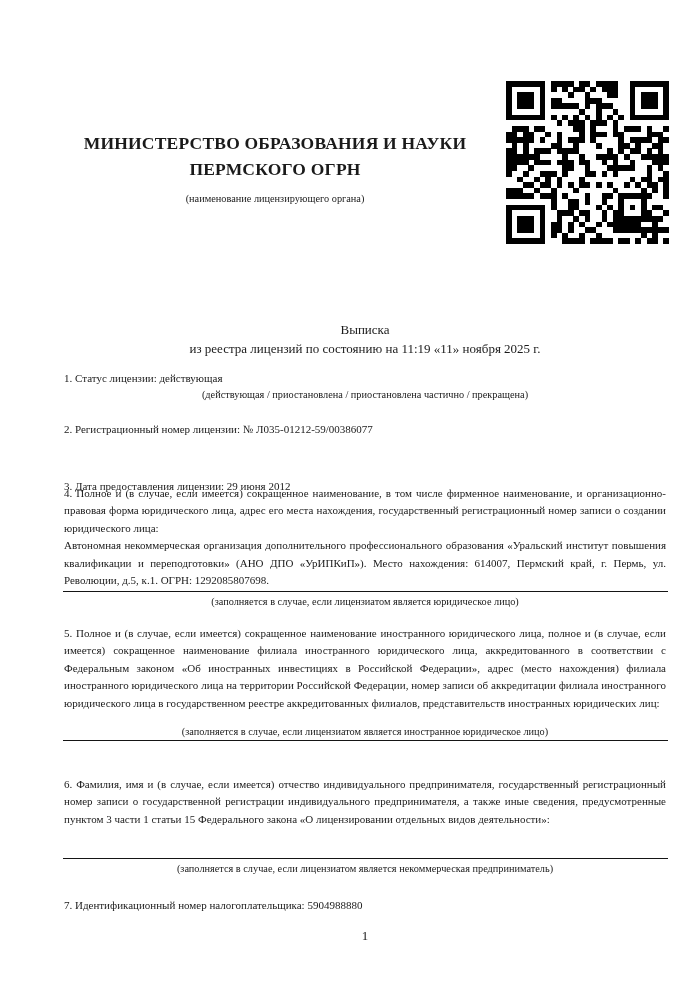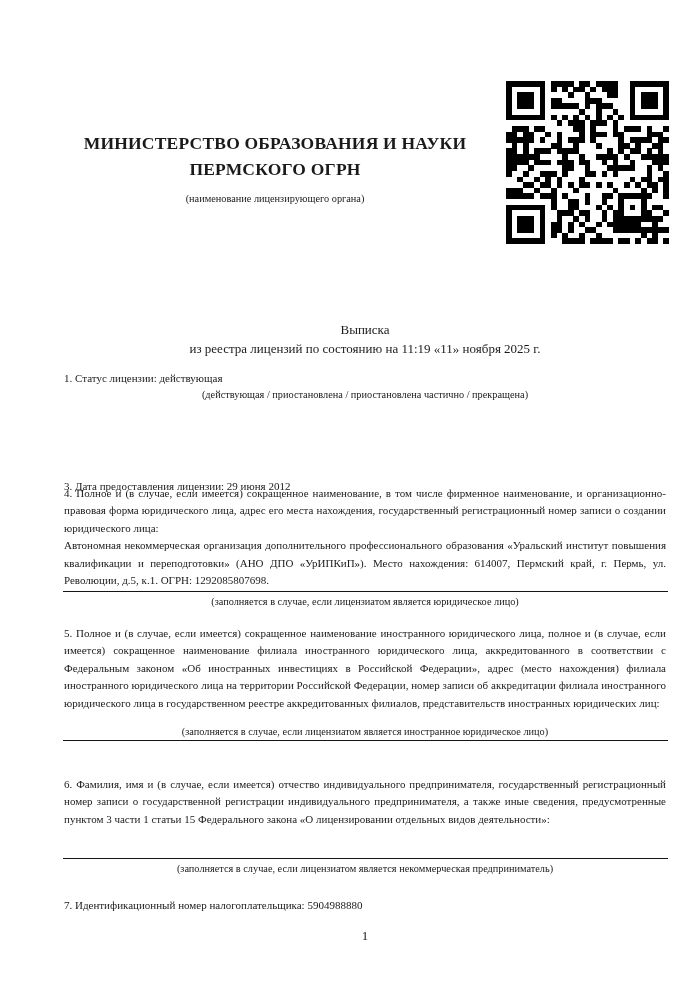--- a/index.html
+++ b/index.html
@@ -496,20 +496,21 @@
   </div>
 
   <div class="abs doc-title">
     <div>Выписка</div>
     <div>из реестра лицензий по состоянию на 11:19 «11» ноября 2025 г.</div>
   </div>
 
   <div class="abs body-text i1">1. Статус лицензии: действующая</div>
   <div class="abs caption i1cap">(действующая / приостановлена / приостановлена частично / прекращена)</div>
 
+  <div class="abs body-text i2">2. Регистрационный номер лицензии: № Л035-01212-59/00386077</div>
 
   <div class="abs body-text i3">3. Дата предоставления лицензии: 29 июня 2012</div>
 
   <div class="abs body-text i4">
     <div class="just">4. Полное и (в случае, если имеется) сокращенное наименование, в том числе фирменное наименование, и организационно-правовая форма юридического лица, адрес его места нахождения, государственный регистрационный номер записи о создании юридического лица:</div>
     <div class="just">Автономная некоммерческая организация дополнительного профессионального образования «Уральский институт повышения квалификации и переподготовки» (АНО ДПО «УрИПКиП»). Место нахождения: 614007, Пермский край, г. Пермь, ул. Революции, д.5, к.1. ОГРН: 1292085807698.</div>
   </div>
   <div class="abs rule i4rule"></div>
   <div class="abs caption i4cap">(заполняется в случае, если лицензиатом является юридическое лицо)</div>
 

